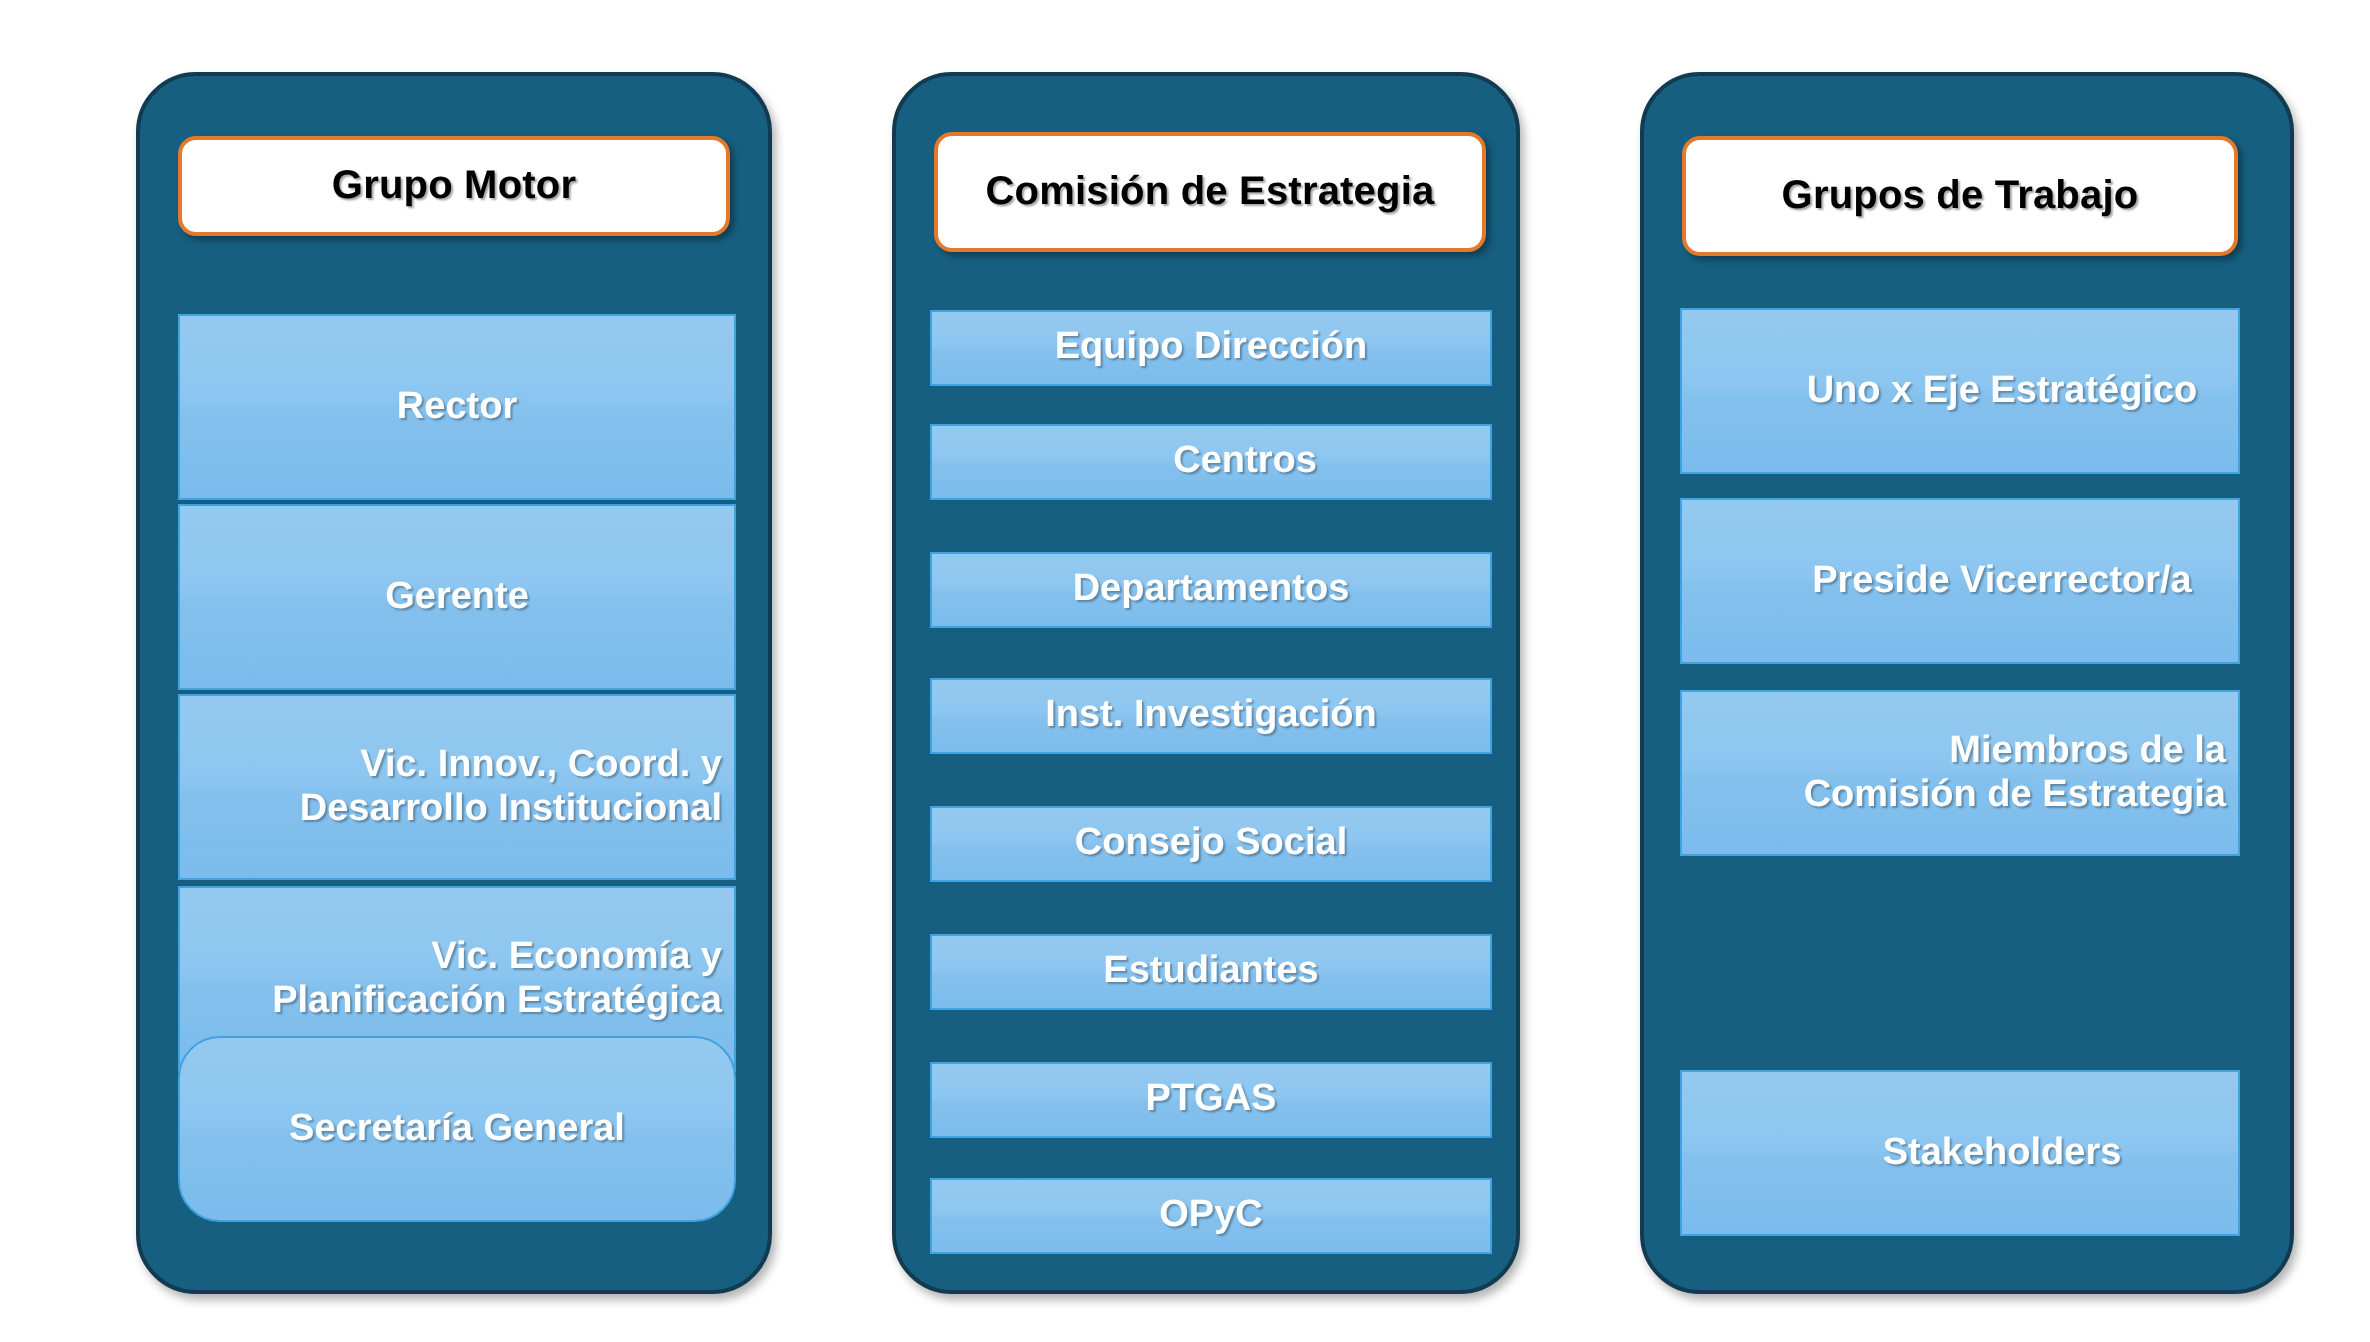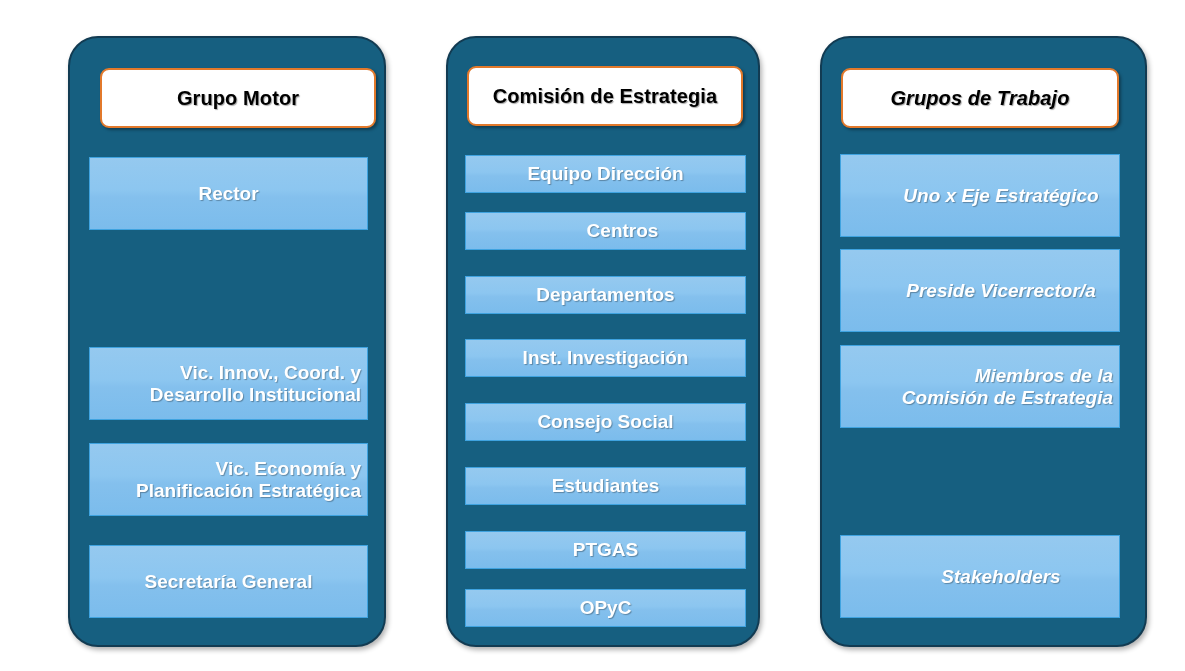--- a/index.html
+++ b/index.html
@@ -26,40 +26,40 @@
     box-sizing: border-box;
     background: #165F80;
     border: 2px solid #123B52;
     border-radius: 30px;
     box-shadow: 2px 3px 5px rgba(0,0,0,0.30);
   }
 
   
   .col-1 { left: 68px;  top: 36px; width: 318px; height: 611px; }
   .col-2 { left: 446px; top: 36px; width: 314px; height: 611px; }
-  .col-3 { left: 820px; top: 36px; width: 327px; height: 611px; font-style: italic; }
+  .col-3 { left: 820px; top: 36px; width: 327px; height: 611px; }
 
   
   .card-title {
     position: absolute;
     box-sizing: border-box;
     background: #FFFFFF;
     border: 2px solid #E2792B;
     border-radius: 9px;
     display: flex;
     align-items: center;
     justify-content: center;
     color: #000000;
     font-weight: bold;
     font-size: 20px;
     letter-spacing: 0.1px;
     text-shadow: 1px 1px 1px rgba(0,0,0,0.35);
     box-shadow: 2px 2px 3px rgba(0,0,0,0.35);
   }
-  .col-1 .card-title { left: 30px; top: 30px; width: 276px; height: 60px; }
+  .col-1 .card-title { left: 19px; top: 30px; width: 276px; height: 50px; }
   .col-2 .card-title { left: 19px; top: 28px; width: 276px; height: 60px; }
   .col-3 .card-title { left: 19px; top: 30px; width: 278px; height: 60px; }
 
   
   .item-box {
     position: absolute;
     box-sizing: border-box;
     background: linear-gradient(to bottom, #95C9EF 0%, #8CC6F0 45%, #84C0ED 55%, #7BBCEC 100%);
     border: 1px solid #3FA3E0;
     display: flex;
@@ -68,26 +68,26 @@
     text-align: right;
     color: #FFFFFF;
     font-weight: bold;
     font-size: 19px;
     line-height: 1.14;
     padding: 2px 6px;
     text-shadow: 1px 1px 1px rgba(0,0,0,0.30);
   }
 
   
-  .col-1 .item-box { left: 19px; width: 279px; height: 73px; }
+  .col-1 .item-box { left: 19px; width: 279px; height: 93px; }
   .col-1 .i0 { top: 119px; }
   .col-1 .i1 { top: 214px; }
   .col-1 .i2 { top: 309px; }
   .col-1 .i3 { top: 405px; padding-left: 40px; }
-  .col-1 .i4 { top: 507px; }
+  .col-1 .i4 { top: 480px; border-radius: 21px; }
 
   
   .col-2 .item-box { left: 17px; width: 281px; height: 38px; font-size: 19px; }
   .col-2 .j0 { top: 117px; }
   .col-2 .j1 { top: 174px; padding-left: 40px; }
   .col-2 .j2 { top: 238px; }
   .col-2 .j3 { top: 301px; }
   .col-2 .j4 { top: 365px; }
   .col-2 .j5 { top: 429px; }
   .col-2 .j6 { top: 493px; }
@@ -102,20 +102,21 @@
   .col-3 .k4 { top: 497px; }
 </style>
 </head>
 <body>
 
 <div id="diagram">
 
   <div class="column-card col-1">
     <div class="card-title">Grupo Motor</div>
     <div class="item-box i0">Rector</div>
+    <div class="item-box i1">Gerente</div>
     <div class="item-box i2">Vic. Innov., Coord. y Desarrollo Institucional</div>
     <div class="item-box i3">Vic. Economía y Planificación Estratégica</div>
     <div class="item-box i4">Secretaría General</div>
   </div>
 
   <div class="column-card col-2">
     <div class="card-title">Comisión de Estrategia</div>
     <div class="item-box j0">Equipo Dirección</div>
     <div class="item-box j1">Centros</div>
     <div class="item-box j2">Departamentos</div>

